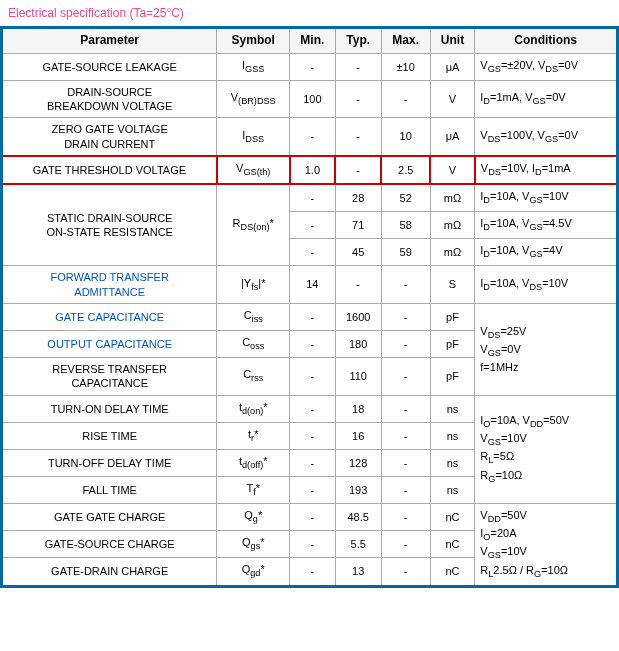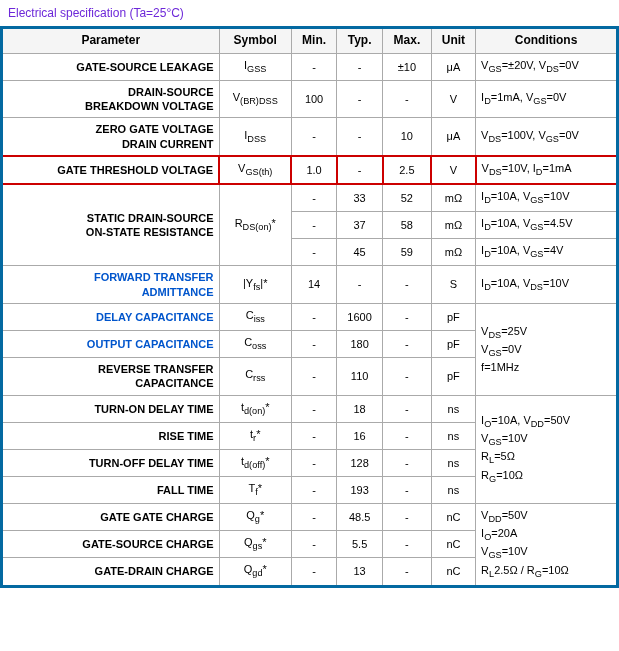--- a/index.html
+++ b/index.html
@@ -6,42 +6,42 @@
     body {
       font-family: Arial, sans-serif;
       font-size: 11px;
       background: #fff;
       width: 619px;
     }
     .header {
       padding: 6px 8px;
       font-size: 12px;
       font-weight: normal;
-      color: #6d28d9;
+      color: #ec4899;
     }
     table {
       width: 100%;
       border-collapse: collapse;
       border: 3px solid #0369a1;
     }
     th, td {
       border: 1px solid #aaa;
       padding: 4px 5px;
       text-align: center;
       vertical-align: middle;
       line-height: 1.3;
     }
     thead th {
       background: #f5f5f5;
       font-weight: bold;
       font-size: 12px;
     }
     .param-cell {
-      text-align: right;
-      font-weight: bold;
+      text-align: center;
+      font-weight: normal;
     }
     .blue-text {
       color: #0055cc;
     }
     .highlight-row td {
       border: 2px solid #cc0000;
     }
     .highlight-row td:first-child {
       border-left: 2px solid #cc0000;
     }
@@ -108,28 +108,28 @@
       <td>-</td>
       <td>2.5</td>
       <td>V</td>
       <td class="conditions-cell">V<sub>DS</sub>=10V, I<sub>D</sub>=1mA</td>
     </tr>
 
     <tr>
       <td class="param-cell" rowspan="3">STATIC DRAIN-SOURCE<br>ON-STATE RESISTANCE</td>
       <td rowspan="3">R<sub>DS(on)</sub>*</td>
       <td>-</td>
-      <td>33</td>
+      <td>28</td>
       <td>52</td>
       <td>mΩ</td>
       <td class="conditions-cell">I<sub>D</sub>=10A, V<sub>GS</sub>=10V</td>
     </tr>
     <tr>
       <td>-</td>
-      <td>37</td>
+      <td>71</td>
       <td>58</td>
       <td>mΩ</td>
       <td class="conditions-cell">I<sub>D</sub>=10A, V<sub>GS</sub>=4.5V</td>
     </tr>
     <tr>
       <td>-</td>
       <td>45</td>
       <td>59</td>
       <td>mΩ</td>
       <td class="conditions-cell">I<sub>D</sub>=10A, V<sub>GS</sub>=4V</td>
@@ -139,21 +139,21 @@
       <td class="param-cell blue-text">FORWARD TRANSFER<br>ADMITTANCE</td>
       <td>|Y<sub>fs</sub>|*</td>
       <td>14</td>
       <td>-</td>
       <td>-</td>
       <td>S</td>
       <td class="conditions-cell">I<sub>D</sub>=10A, V<sub>DS</sub>=10V</td>
     </tr>
 
     <tr>
-      <td class="param-cell blue-text">DELAY CAPACITANCE</td>
+      <td class="param-cell blue-text">GATE CAPACITANCE</td>
       <td>C<sub>iss</sub></td>
       <td>-</td>
       <td>1600</td>
       <td>-</td>
       <td>pF</td>
       <td class="conditions-cell" rowspan="3">V<sub>DS</sub>=25V<br>V<sub>GS</sub>=0V<br>f=1MHz</td>
     </tr>
 
     <tr>
       <td class="param-cell blue-text">OUTPUT CAPACITANCE</td>

